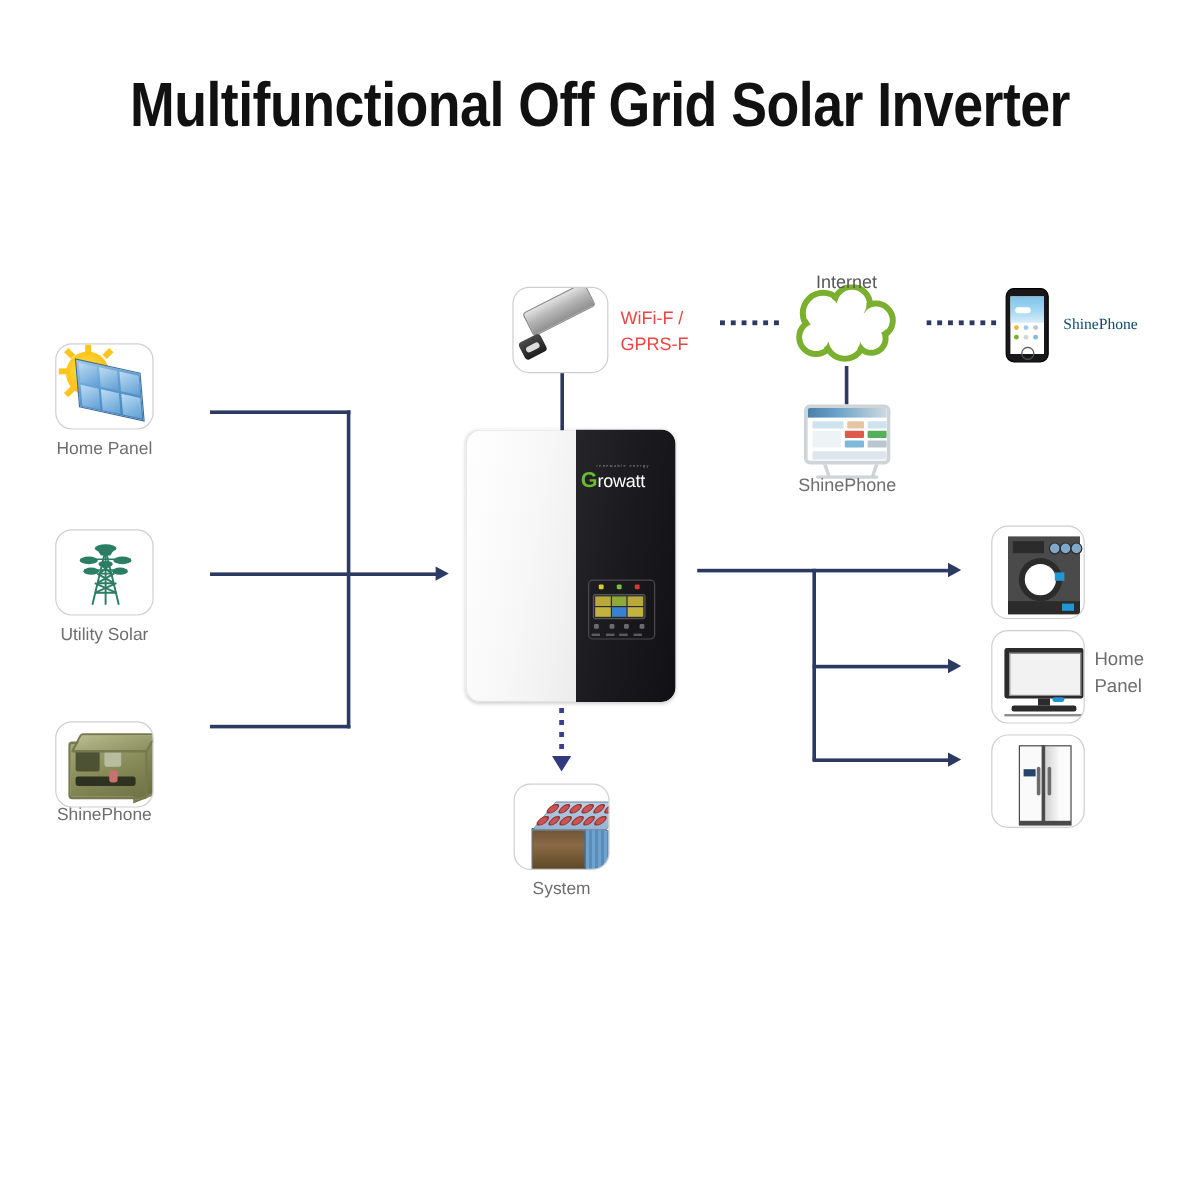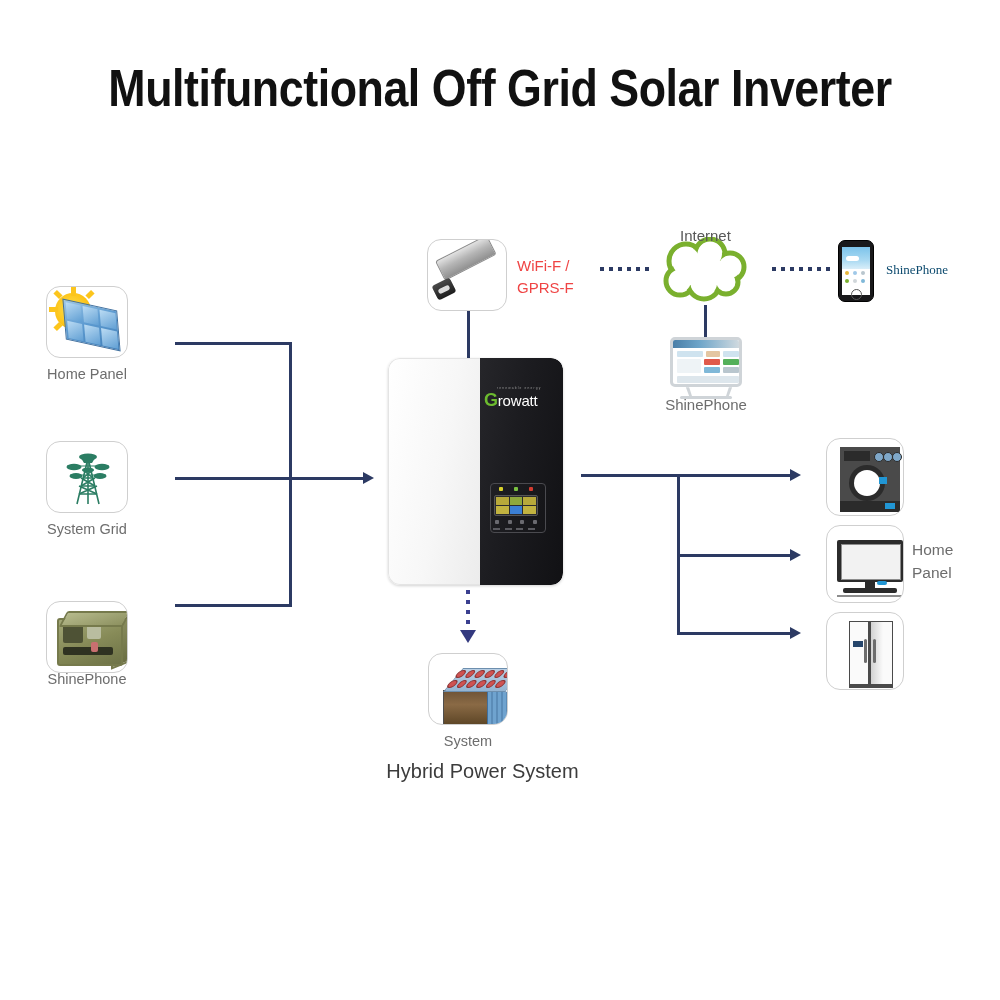--- a/index.html
+++ b/index.html
@@ -295,21 +295,21 @@
         <path d="M24 10 h14 l-3 5 h-8 z"></path>
         <ellipse cx="31" cy="9" rx="9" ry="3.4"></ellipse>
         <ellipse cx="17" cy="19" rx="7.5" ry="3.2"></ellipse>
         <ellipse cx="45" cy="19" rx="7.5" ry="3.2"></ellipse>
         <ellipse cx="19" cy="28" rx="6.5" ry="3"></ellipse>
         <ellipse cx="43" cy="28" rx="6.5" ry="3"></ellipse>
         <ellipse cx="31" cy="22" rx="6" ry="2.6"></ellipse>
       </g>
     </svg>
   </div>
-  <div class="caption" style="left:17px;top:521px;width:140px;">System Grid</div>
+  <div class="caption" style="left:17px;top:521px;width:140px;">Utility Solar</div>
 
   <div class="tile" style="left:46px;top:601px;width:82px;height:72px;">
     <div style="position:absolute;inset:0;">
       <div class="gen-side"></div>
       <div class="gen-body">
         <div class="gen-in" style="left:4px;top:5px;width:20px;height:18px;"></div>
         <div class="gen-in" style="left:28px;top:5px;width:14px;height:14px;background:#b9bda0;"></div>
         <div class="gen-in" style="left:4px;top:27px;width:50px;height:8px;background:#2f3221;"></div>
         <div class="gen-in" style="left:32px;top:22px;width:7px;height:10px;background:#c97070;"></div>
       </div>
@@ -495,15 +495,14 @@
           <i></i>
           <i></i>
           <i></i>
           <i></i>
           <i></i>
       </div>
     </div>
   </div>
   <div class="caption" style="left:398px;top:733px;width:140px;">System</div>
 
-  <div style="position:absolute;left:0;top:760px;width:965px;text-align:center;color:#3c3c3c;font-size:20px;">Hybrid Power System</div>
 
 </div>
 
 </body></html>

